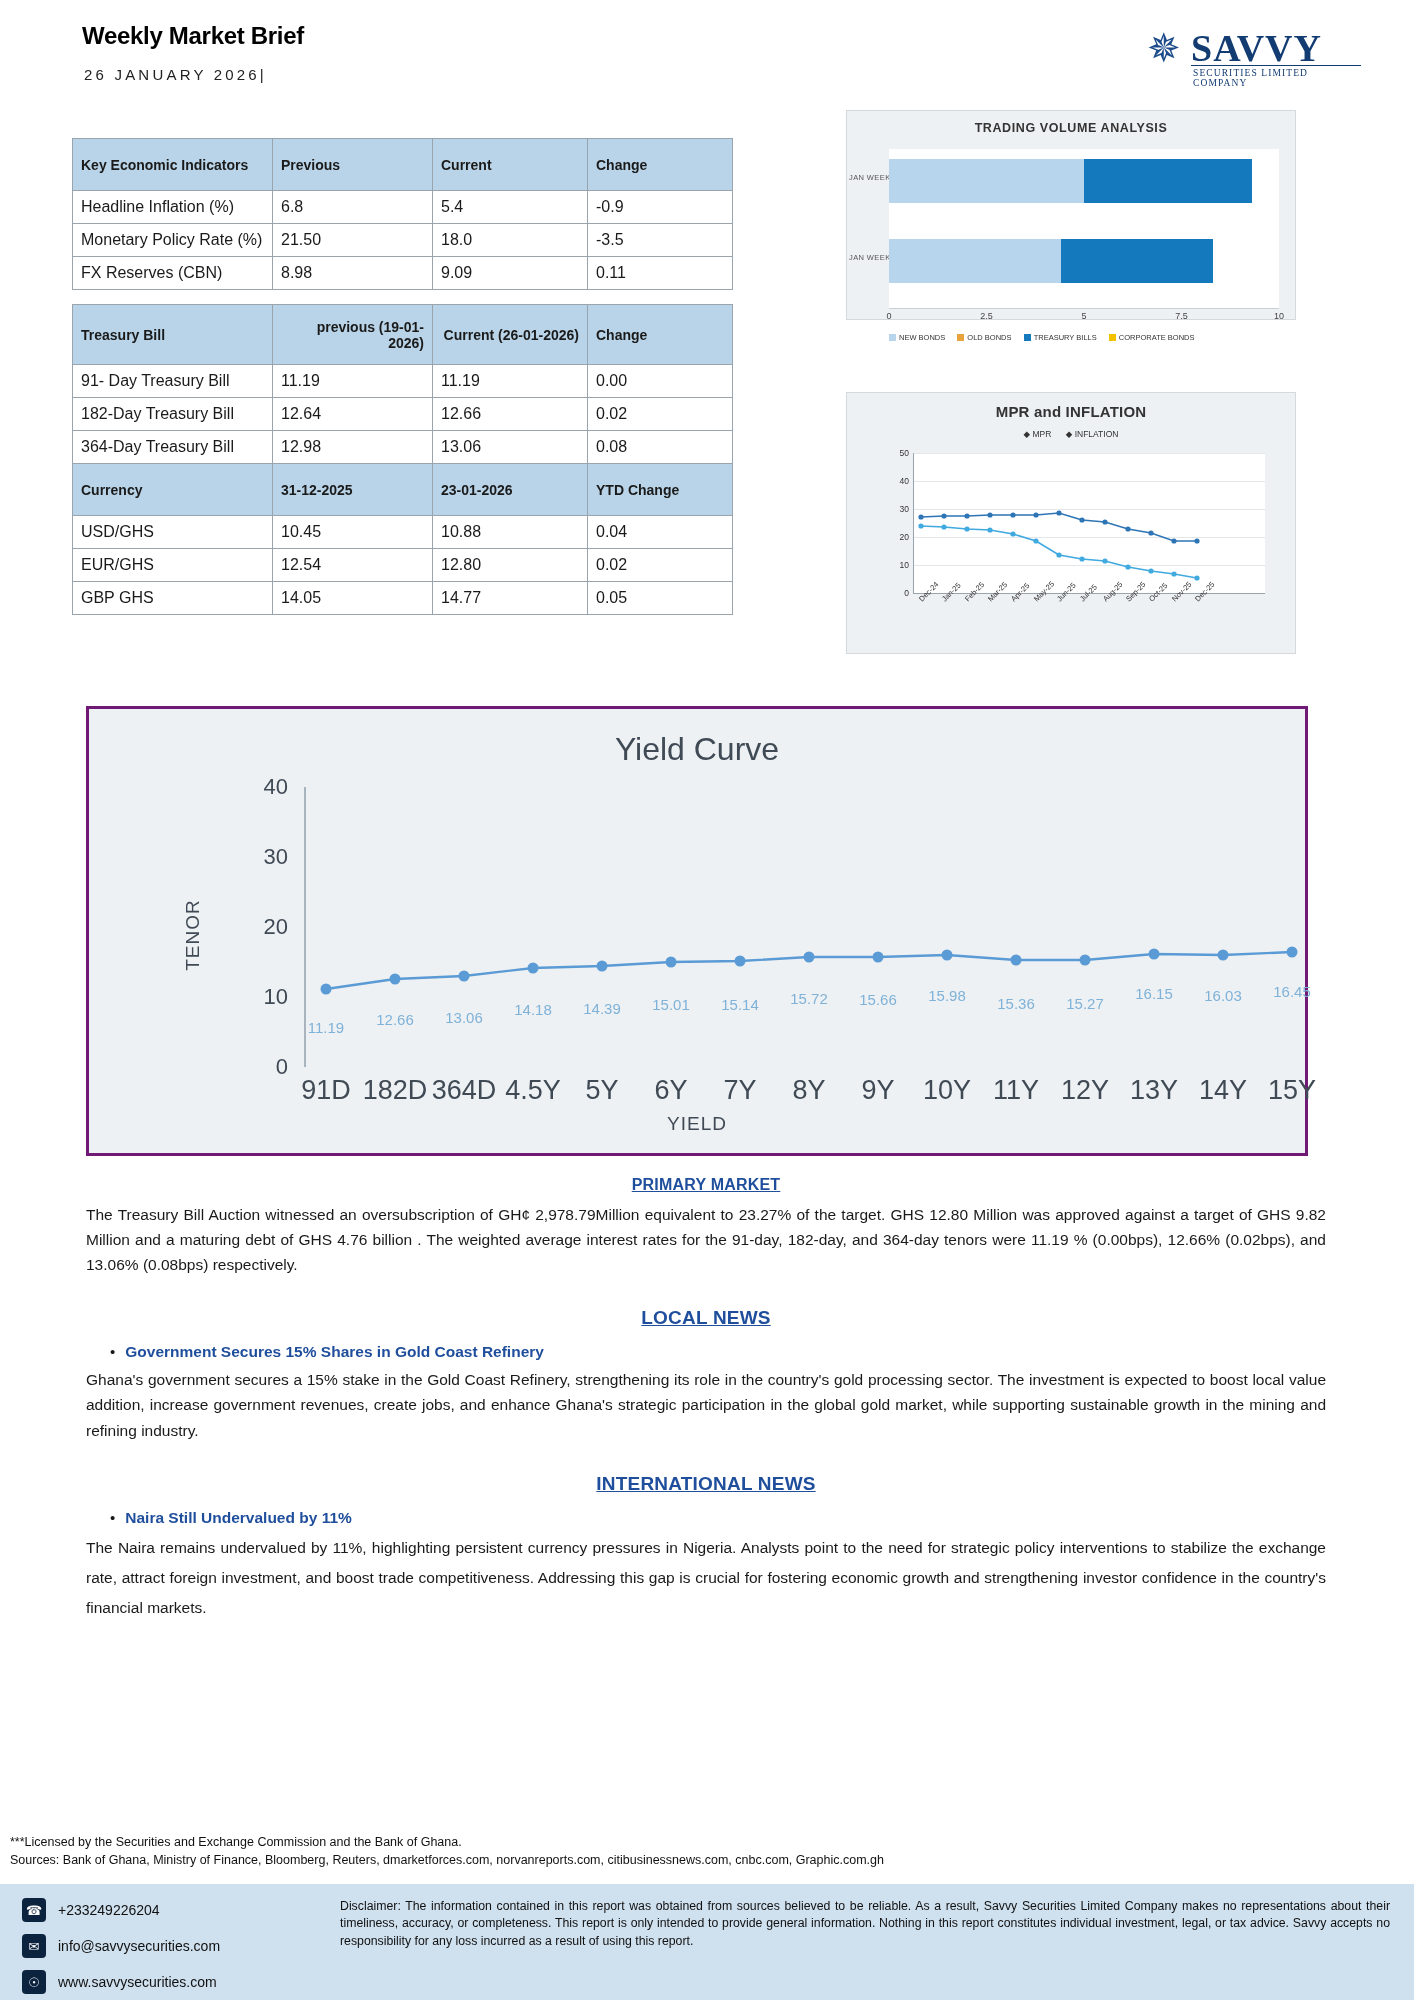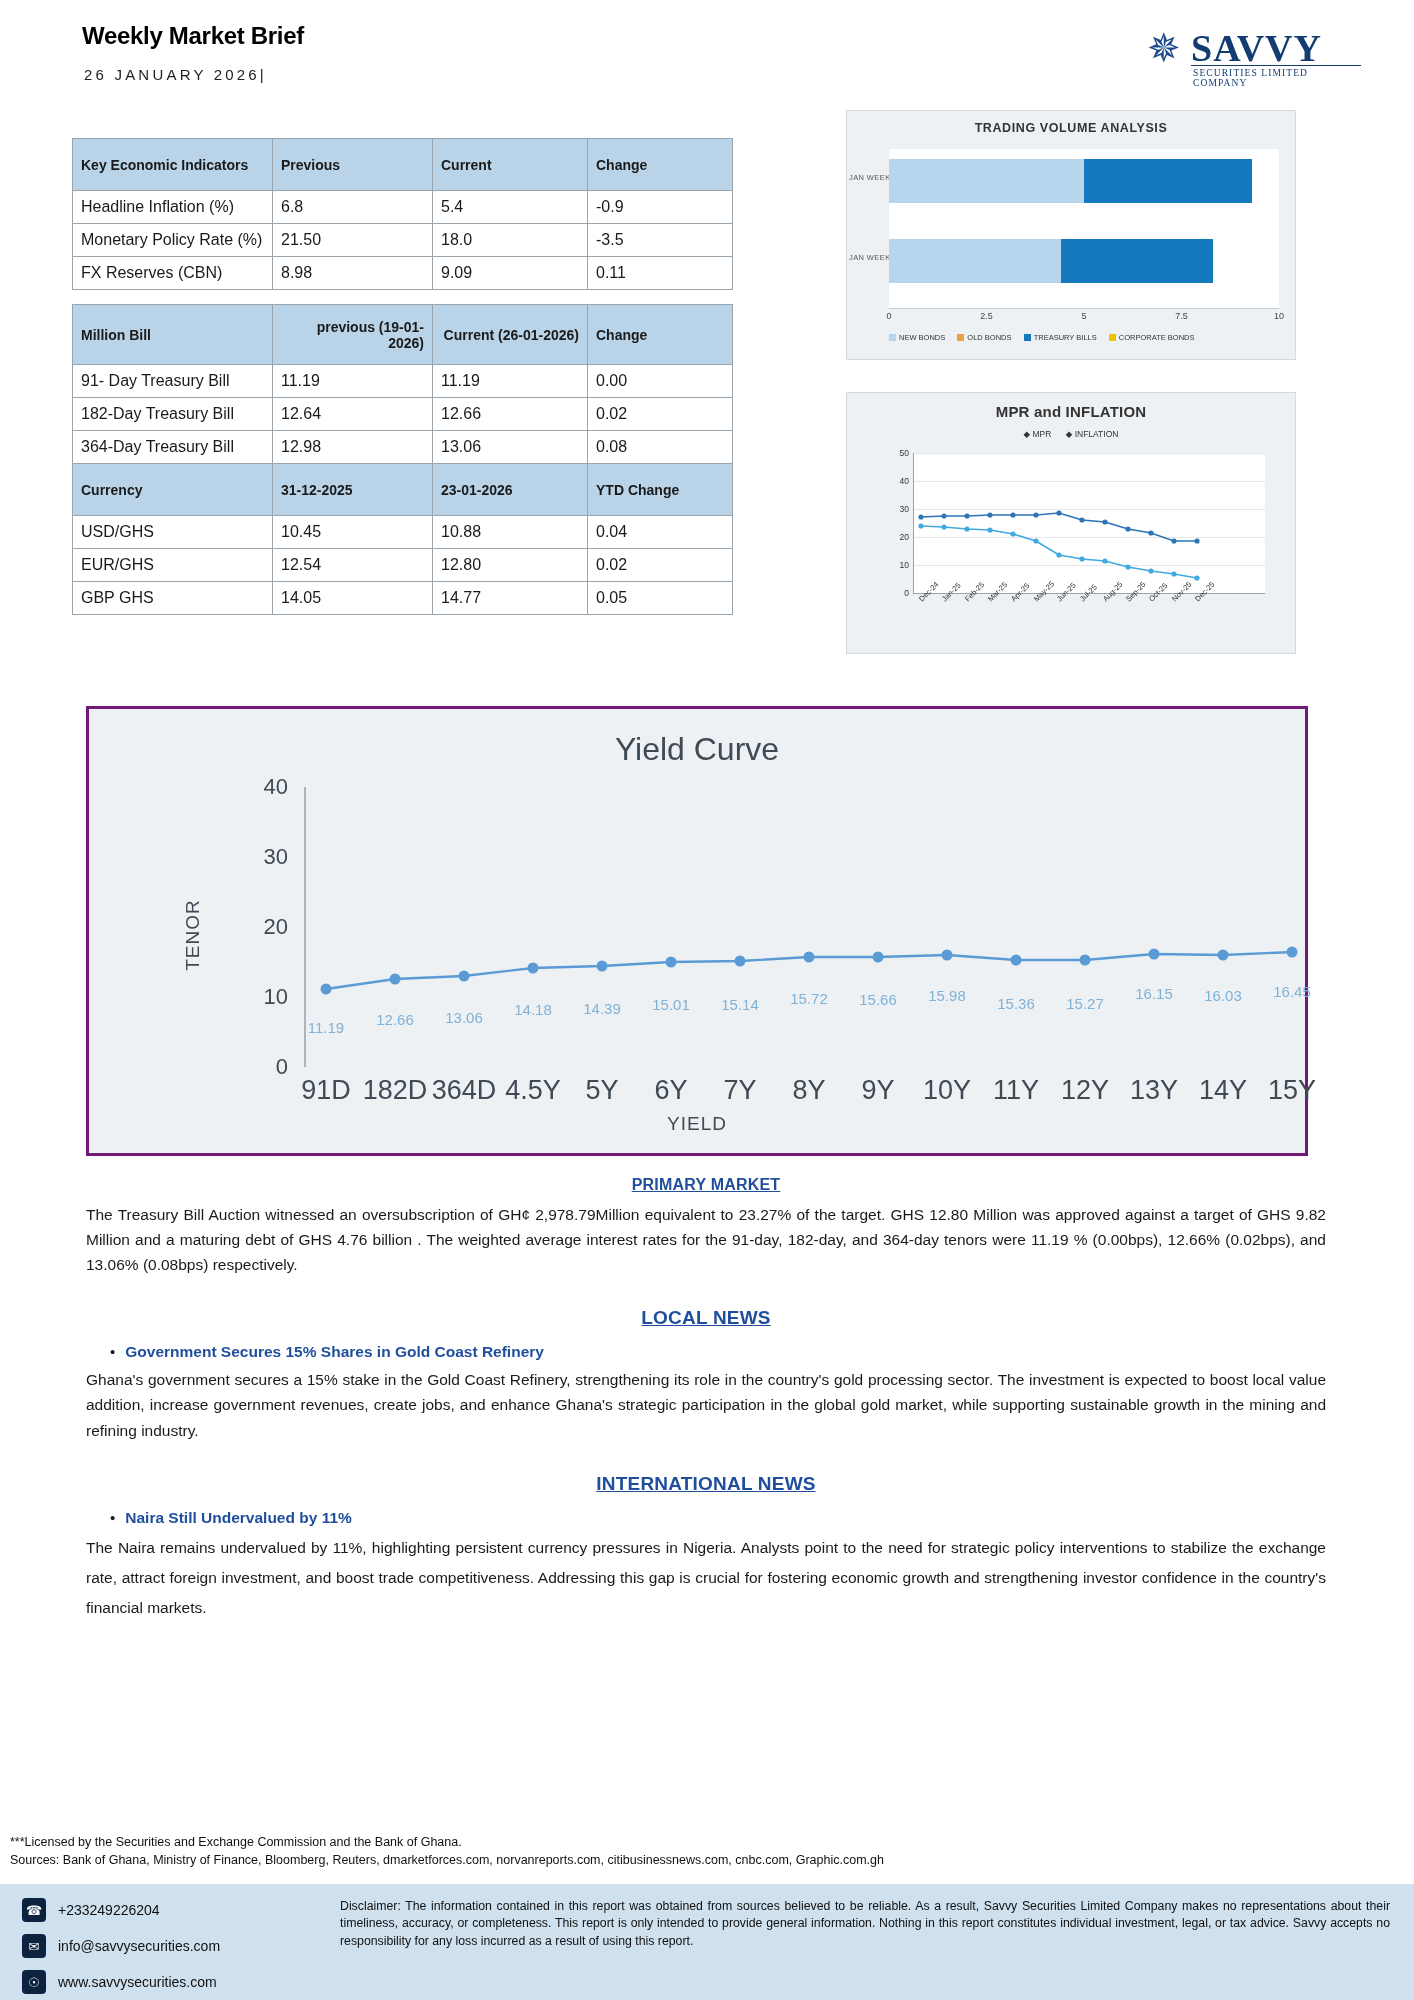--- a/index.html
+++ b/index.html
@@ -35,21 +35,21 @@
   table { border-collapse:collapse; width:660px; table-layout:fixed; }
   table td, table th { border:1px solid #9aa4ad; padding:5px 8px; font-size:16px; text-align:left; vertical-align:middle; }
   col.c1 { width:200px; } col.c2 { width:160px; } col.c3 { width:155px; } col.c4 { width:145px; }
   .hdr td { background:#b9d4e8; font-weight:bold; font-size:14px; height:52px; }
   .hdr.tall td { height:60px; }
   tbody td { height:33px; background:#fff; }
   .hdr-center { text-align:right; }
 
   
   .chart-box { position:absolute; background:#eef1f4; border:1px solid #d4d9de; }
-  #volume-chart { left:846px; top:110px; width:450px; height:250px; }
+  #volume-chart { left:846px; top:110px; width:450px; height:210px; }
   #mpr-chart { left:846px; top:392px; width:450px; height:262px; }
   .chart-title { text-align:center; font-size:12.5px; font-weight:bold; letter-spacing:0.6px; color:#333; margin-top:10px; }
   .chart-title.mpr { font-size:15px; letter-spacing:0.2px; }
 
   .vol-plot { position:absolute; left:42px; top:38px; width:390px; height:160px; background:#fff; border-bottom:1px solid #c9ced3; }
   .vol-row-label { position:absolute; left:-40px; font-size:7.5px; color:#555; letter-spacing:0.4px; }
   .vbar { position:absolute; height:44px; }
   .vol-axis { position:absolute; left:42px; top:200px; width:390px; font-size:9px; color:#444; }
   .vol-axis span { position:absolute; transform:translateX(-50%); }
   .vol-legend { position:absolute; left:42px; top:222px; width:400px; font-size:7.5px; color:#333; white-space:nowrap; }
@@ -150,21 +150,21 @@
 
     <table>
       <colgroup>
           <col class="c1">
           <col class="c2">
           <col class="c3">
           <col class="c4">
         </colgroup>
       <tbody>
         <tr class="hdr tall">
-          <td>Million Bill</td>
+          <td>Treasury Bill</td>
           <td class="hdr-center">previous (19-01-2026)</td>
           <td class="hdr-center">Current (26-01-2026)</td>
           <td>Change</td>
         </tr>
         <tr>
           <td>91- Day Treasury Bill</td>
           <td>11.19</td>
           <td>11.19</td>
           <td>0.00</td>
         </tr>

